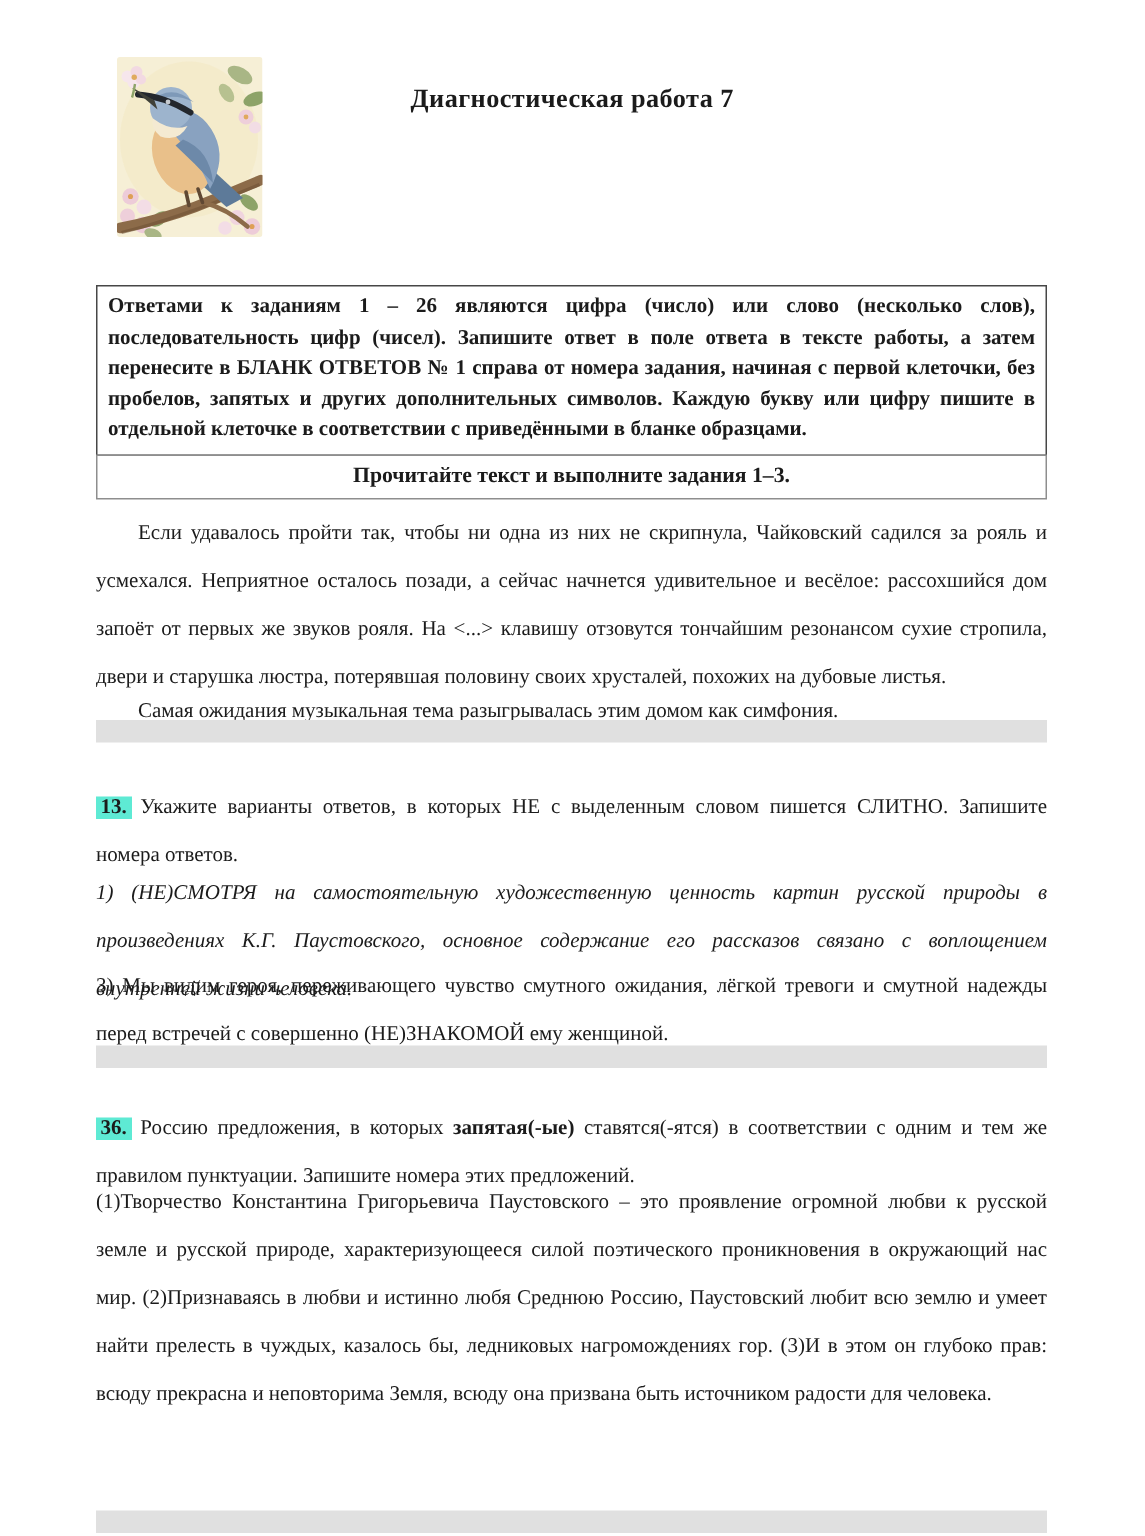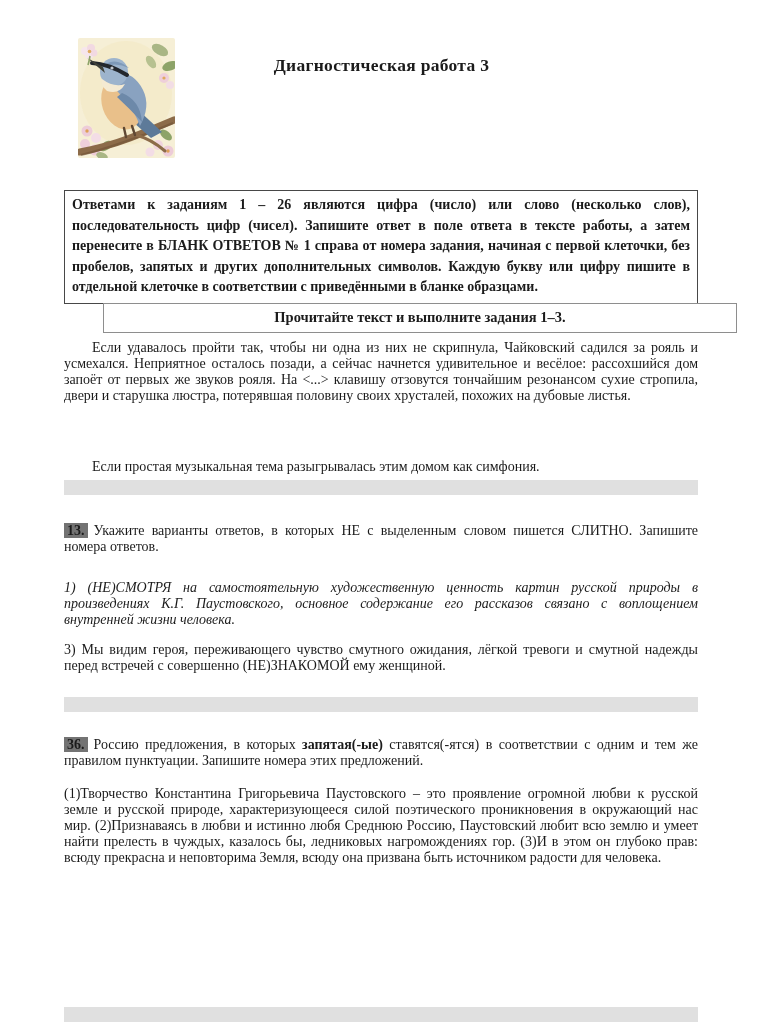--- a/index.html
+++ b/index.html
@@ -31,34 +31,34 @@
     font-size:14px;font-weight:bold;
     line-height:20.6px;
     text-align:justify;
   }
   .reading-header-box{
     top:303px;left:64px;width:634px;
     box-sizing:border-box;
     border:1px solid #8e8e8e;
     padding:5px 0 6px 0;
     text-align:center;
-    font-size:14.5px;font-weight:bold;margin-left:39px;
+    font-size:14.5px;font-weight:bold;
   }
   .body-par{
     left:64px;width:634px;
-    font-size:14px;line-height:16px;
+    font-size:14px;line-height:32px;
     text-align:justify;
   }
   .indent{text-indent:28px;}
   .answer-bar{
     left:64px;width:634px;height:15px;
     background:#e0e0e0;
   }
   .task-num{
-    background:#737373;
+    background:#5eead4;
     font-weight:bold;
     padding:0 3px;
     margin-right:6px;
   }
   .bold-part{font-weight:bold;}
   .bird-frame{
     top:38px;left:78px;width:97px;height:120px;
   }
   .bird-frame svg{display:block;width:100%;height:100%;}
 </style>
@@ -124,33 +124,33 @@
         <circle cx="7" cy="13" r="4" fill="#f6e6ec"></circle>
         <circle cx="13" cy="10" r="4" fill="#f2d9e2"></circle>
         <circle cx="11" cy="17" r="4" fill="#f6e6ec"></circle>
         <circle cx="16" cy="15" r="3.4" fill="#f2d9e2"></circle>
         <circle cx="11.5" cy="13.5" r="1.8" fill="#e0ab5e"></circle>
         <path d="M12 18 Q11 24 10 27" stroke="#8da368" stroke-width="1.6" fill="none"></path>
       </g>
     </svg>
   </div>
 
-  <div class="abs doc-title">Диагностическая работа 3</div>
+  <div class="abs doc-title">Диагностическая работа 7</div>
 
 
   <div class="abs instructions-box">
     <p>Ответами к заданиям 1 – 26 являются цифра (число) или слово (несколько слов), последовательность цифр (чисел). Запишите ответ в поле ответа в тексте работы, а затем перенесите в БЛАНК ОТВЕТОВ № 1 справа от номера задания, начиная с первой клеточки, без пробелов, запятых и других дополнительных символов. Каждую букву или цифру пишите в отдельной клеточке в соответствии с приведёнными в бланке образцами.</p>
   </div>
 
   <div class="abs reading-header-box">
     <span>Прочитайте текст и выполните задания 1–3.</span>
   </div>
 
   <p class="abs body-par indent" style="top:340px;">Если удавалось пройти так, чтобы ни одна из них не скрипнула, Чайковский садился за рояль и усмехался. Неприятное осталось позади, а сейчас начнется удивительное и весёлое: рассохшийся дом запоёт от первых же звуков рояля. На &lt;...&gt; клавишу отзовутся тончайшим резонансом сухие стропила, двери и старушка люстра, потерявшая половину своих хрусталей, похожих на дубовые листья.</p>
-  <p class="abs body-par indent" style="top:459px;">Если простая музыкальная тема разыгрывалась этим домом как симфония.</p>
+  <p class="abs body-par indent" style="top:459px;">Самая ожидания музыкальная тема разыгрывалась этим домом как симфония.</p>
 
   <div class="abs answer-bar" style="top:480px;"></div>
 
   <p class="abs body-par" style="top:523px;">
     <span class="task-num">13.</span><span>Укажите варианты ответов, в которых НЕ с выделенным словом пишется СЛИТНО. Запишите номера ответов.</span>
   </p>
   <p class="abs body-par" style="top:580px;font-style:italic;">1) (НЕ)СМОТРЯ на самостоятельную художественную ценность картин русской природы в произведениях К.Г. Паустовского, основное содержание его рассказов связано с воплощением внутренней жизни человека.</p>
   <p class="abs body-par" style="top:642px;">3) Мы видим героя, переживающего чувство смутного ожидания, лёгкой тревоги и смутной надежды перед встречей с совершенно (НЕ)ЗНАКОМОЙ ему женщиной.</p>
 
   <div class="abs answer-bar" style="top:697px;"></div>

